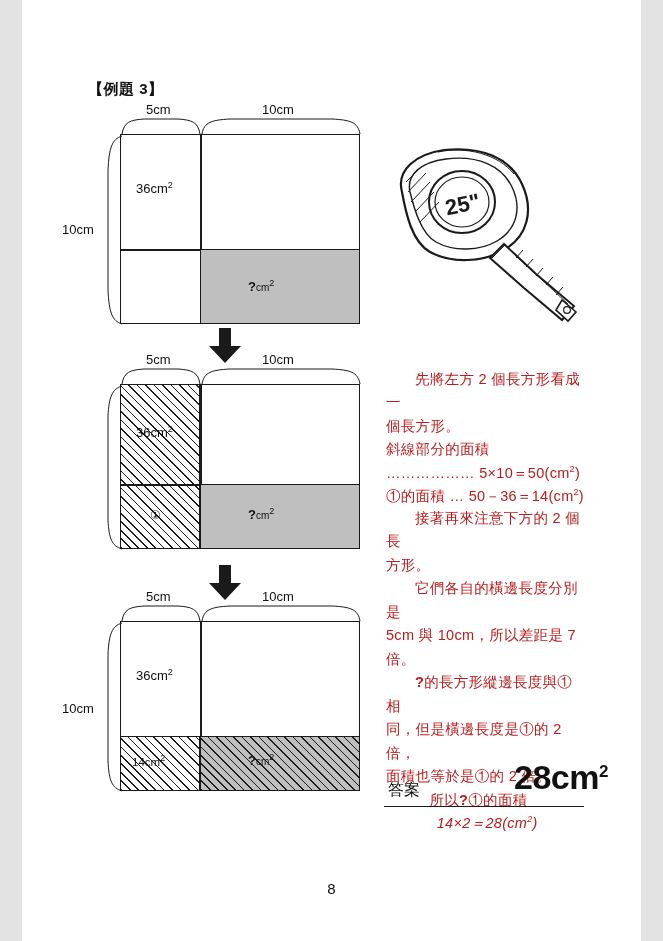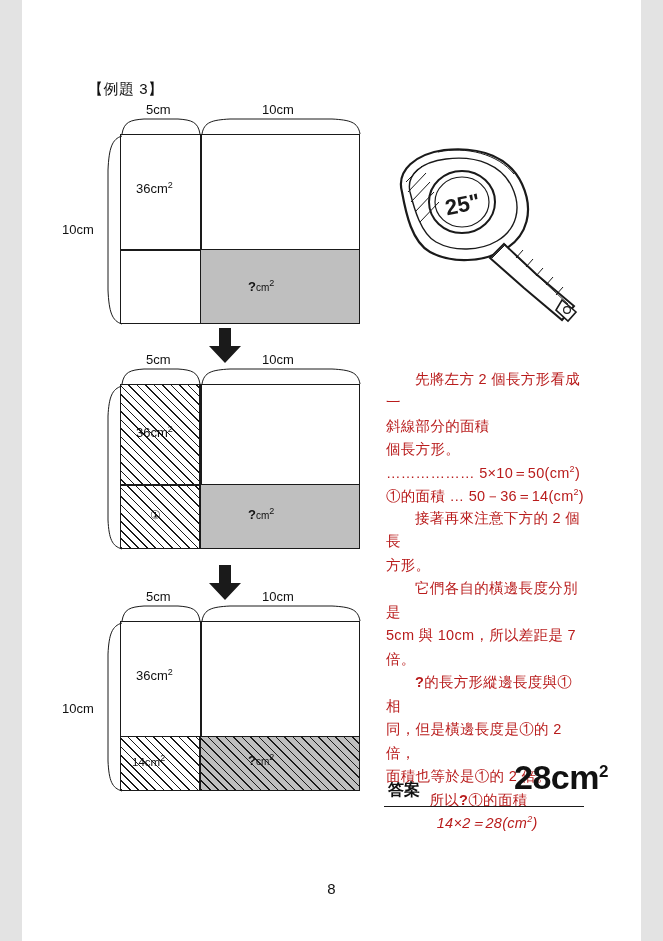--- a/index.html
+++ b/index.html
@@ -24,21 +24,21 @@
   }
   .content {
     position: absolute;
     left: 66px;
     top: 80px;
     width: 490px;
     height: 740px;
   }
   .title {
     font-size: 15px;
-    font-weight: normal;
+    font-weight: bold;
     color: #111;
     letter-spacing: 0.5px;
   }
 
   
   .fig {
     position: absolute;
     left: 22px;
   }
   .rect-outline {
@@ -95,21 +95,21 @@
     font-size: 14.5px;
     line-height: 1.62;
     color: #b91c1c;
     letter-spacing: 0.3px;
   }
   .rtext p { margin: 0; }
   .indent { text-indent: 2em; }
   .ans-label {
     position: absolute;
     font-size: 16px;
-    font-weight: bold;
+    font-weight: normal;
     color: #111;
   }
   .ans-value {
     position: absolute;
     font-size: 34px;
     font-weight: bold;
     color: #111;
     letter-spacing: -0.5px;
   }
   .ans-value .s {
@@ -289,22 +289,22 @@
     <div class="lbl" style="left:22px;top:148px;font-size:11.5px;">
       <span>14cm</span><span class="sup">2</span>
     </div>
     <div class="lbl" style="left:138px;top:147px;">
       <span class="q">?</span><span class="u">cm</span><span class="sup">2</span>
     </div>
   </div>
 
   <div class="rtext" style="left:298px;top:288px;width:200px;">
     <p class="indent">先將左方 2 個長方形看成一</p>
+    <p>個長方形。</p>
     <p>斜線部分的面積</p>
-    <p>個長方形。</p>
     <p>
       <span>………………</span>
       <span>5×10＝50(cm</span><span class="sup">2</span><span>)</span>
     </p>
     <p>
       <span>①的面積 …</span>
       <span>50－36＝14(cm</span><span class="sup">2</span><span>)</span>
     </p>
   </div>
 

